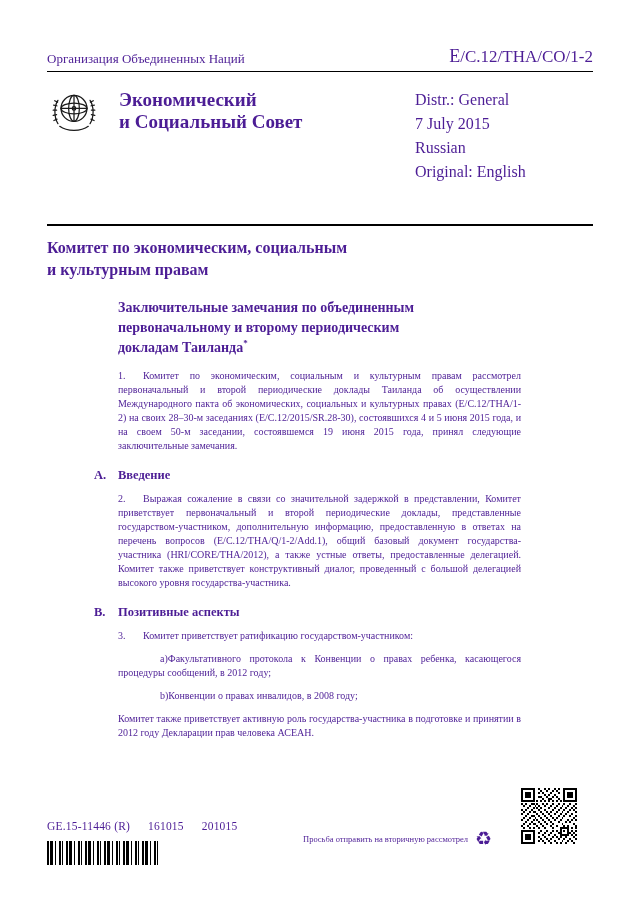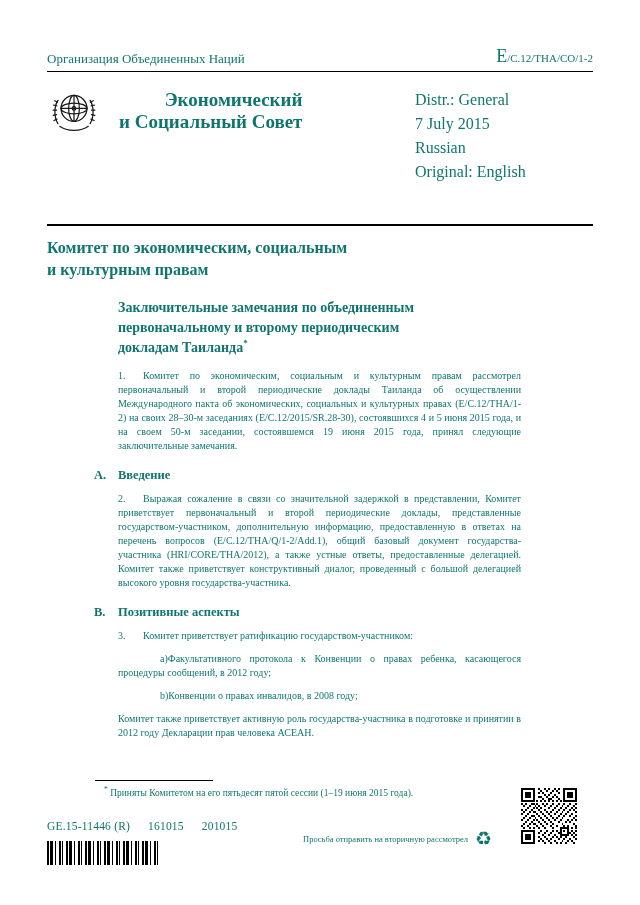--- a/index.html
+++ b/index.html
@@ -1,35 +1,35 @@
 <!DOCTYPE html>
 <html><head>
 <meta charset="utf-8">
 <style>
   * { margin:0; padding:0; box-sizing:border-box; }
   html,body { background:#ffffff; }
   .page {
     position:relative; width:640px; height:905px; margin:0 auto;
-    background:#fff; color:#0f766e; overflow:hidden;
+    background:#fff; color:#4c1d95; overflow:hidden;
     font-family:"Liberation Serif", serif;
     outline:1px solid #dcdcda;
   }
   .content { padding:46px 47px 0 47px; }
 
   
   .top-row { display:flex; justify-content:space-between; align-items:flex-end; font-size:13px; }
   .doc-symbol { white-space:nowrap; }
   .doc-symbol .big { font-size:18px; }
-  .doc-symbol .rest { font-size:11px;margin-top:18px; }
+  .doc-symbol .rest { font-size:17px;margin-top:18px; }
   .rule-thin { border:0; border-top:1px solid #000; margin-top:4px; }
   .rule-thick { border:0; border-top:2.5px solid #000; }
 
   .masthead { position:relative; min-height:152px; padding-top:13px; display:flex; }
   .emblem { flex:0 0 auto; margin-top:2px; }
-  .council-name { font-size:19px; font-weight:700; line-height:1.18; margin-left:18px; padding-top:4px; white-space:pre-line;text-align:right; }
+  .council-name { font-size:19px; font-weight:700; line-height:1.18; margin-left:18px; padding-top:4px; white-space:pre-line; }
   .distr-block { position:absolute; left:368px; top:16px; font-size:16px; line-height:1.5; }
 
   .committee { margin-top:11px; font-size:16px; font-weight:700; line-height:1.35; white-space:pre-line; }
 
   
   .doc-main { margin-left:71px; width:403px; }
   .doc-title { margin-top:18px; font-size:14px; font-weight:700; line-height:1.38; white-space:pre-line; }
   .doc-title sup { font-size:9px; }
   .para { margin-top:9px; font-size:10px; line-height:1.4; text-align:justify; }
   .para.first-para { margin-top:12px; }
@@ -117,24 +117,20 @@
 
       <p class="para"><span class="pnum">3.</span><span>Комитет приветствует ратификацию государством-участником:</span></p>
 
       <p class="para sub"><span class="pnum">a)</span><span>Факультативного протокола к Конвенции о правах ребенка, касающегося процедуры сообщений, в 2012 году;</span></p>
       <p class="para sub"><span class="pnum">b)</span><span>Конвенции о правах инвалидов, в 2008 году;</span></p>
 
       <p class="para">Комитет также приветствует активную роль государства-участника в подготовке и принятии в 2012 году Декларации прав человека АСЕАН.</p>
     </div>
   </div>
 
-  <div class="footnote-block">
-    <hr class="fn-rule">
-    <p class="footnote-text"><sup>*</sup> <span>Приняты Комитетом на его пятьдесят пятой сессии (1–19 июня 2015 года).</span></p>
-  </div>
 
   <div class="ge-line">
     <span>GE.15-11446 (R)</span><span class="code">161015</span><span class="code">201015</span>
   </div>
   <div class="barcode"></div>
 
   <div class="recycle-note">
     <span>Просьба отправить на вторичную рассмотрел</span>
     <span class="recycle-icon">♻</span>
   </div>

